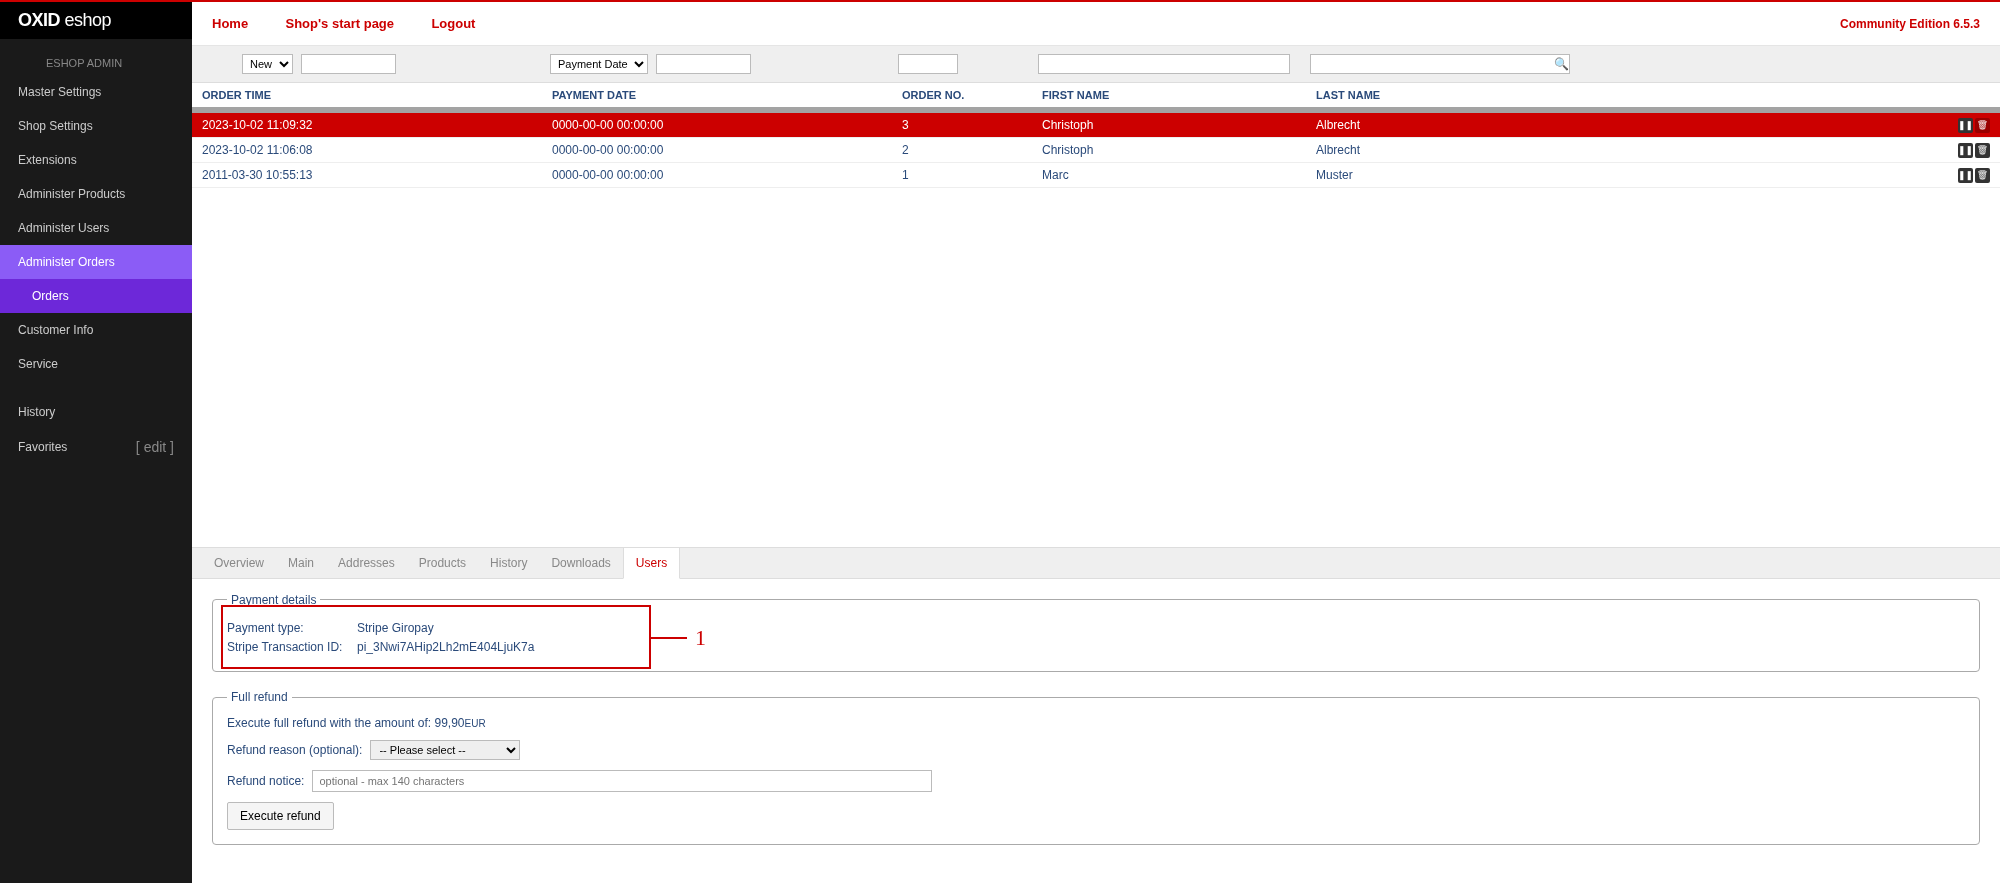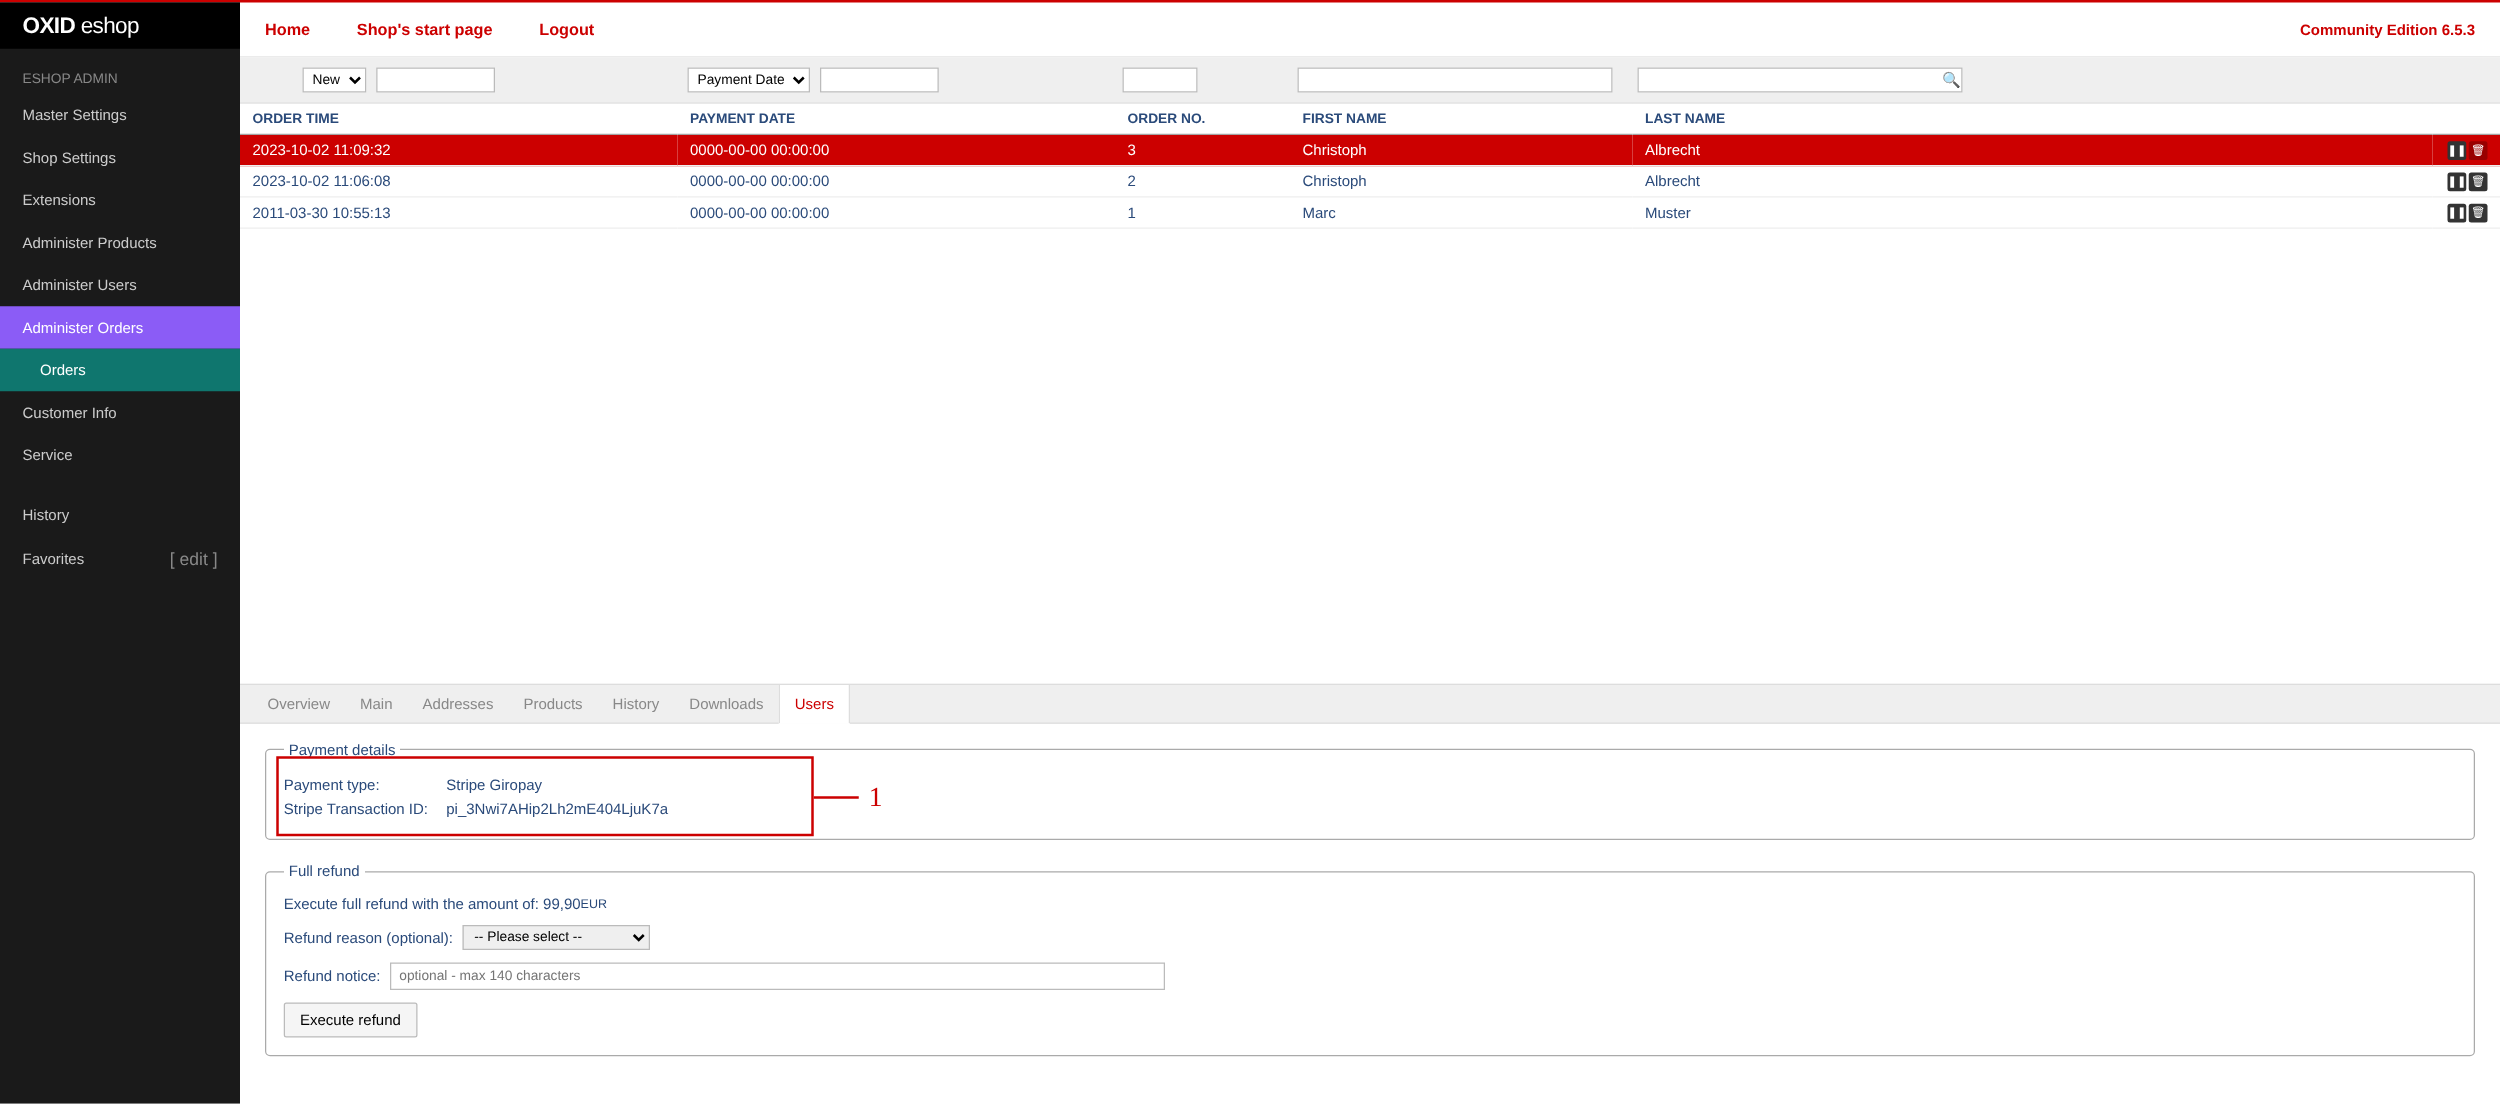--- a/index.html
+++ b/index.html
@@ -5,24 +5,24 @@
 * { margin: 0; padding: 0; box-sizing: border-box; }
 body { font-family: Arial, Helvetica, sans-serif; font-size: 12px; color: #333; background: #fff; }
 
 .topbar { height: 2px; background: #c00; width: 100%; }
 
 .layout { display: flex; height: calc(100vh - 2px); }
 
 .sidebar { width: 192px; background: #1a1a1a; color: #ccc; flex-shrink: 0; display: flex; flex-direction: column; }
 .logo { background: #000; color: #fff; font-size: 18px; font-weight: bold; padding: 8px 18px; letter-spacing: -0.5px; }
 .logo .thin { font-weight: 300; }
-.admin-label { color: #888; font-size: 11px; padding: 18px 18px 6px 18px; }
+.admin-label { color: #888; font-size: 11px; padding: 18px 18px 6px 18px; margin-left: 28px; }
 .nav-item { display: block; color: #ccc; padding: 10px 18px; font-size: 12px; cursor: pointer; }
 .nav-item.active { background: #8b5cf6; color: #fff; }
-.nav-sub { display: block; color: #fff; background: #0f766e; padding: 10px 18px 10px 32px; font-size: 12px; cursor: pointer; }
+.nav-sub { display: block; color: #fff; background: #6d28d9; padding: 10px 18px 10px 32px; font-size: 12px; cursor: pointer; }
 .nav-group { margin-top: 14px; }
 .nav-item.fav { display: flex; justify-content: space-between; align-items: center; }
 .edit-link { font-size: 14px; color: #888; }
 
 .main { flex: 1; display: flex; flex-direction: column; overflow: hidden; }
 
 .header { display: flex; align-items: center; justify-content: space-between; padding: 0 20px; height: 44px; border-bottom: 1px solid #e5e5e5; }
 .header-links a { color: #c00; text-decoration: none; font-size: 13px; font-weight: bold; margin-right: 34px; }
 .edition { color: #c00; font-size: 12px; font-weight: bold; }
 
@@ -34,21 +34,21 @@
 .filters .col5 { flex: 1; display: flex; position: relative; }
 .filters select { border: 1px solid #bbb; font-size: 11px; padding: 2px 3px; background: #fff; }
 .filters input { border: 1px solid #bbb; font-size: 11px; padding: 3px 5px; background: #fff; }
 .filters .col1 input, .filters .col2 input { width: 95px; }
 .filters .col3 input { width: 60px; }
 .filters .col4 input { width: 252px; }
 .filters .col5 input { width: 260px; padding-right: 22px; }
 .search-btn { position: absolute; left: 244px; top: 3px; border: none; background: none; cursor: pointer; color: #666; font-size: 12px; }
 
 .table { width: 100%; border-collapse: collapse; }
-.table th { background: #fff; text-align: left; font-size: 11px; font-weight: bold; color: #2a4a7a; padding: 6px 10px; border-bottom: 1px solid #a3a3a3; }
+.table th { background: #fff; text-align: left; font-size: 11px; font-weight: bold; color: #2a4a7a; padding: 6px 10px; border-bottom: 6px solid #a3a3a3; }
 .table td { font-size: 12px; color: #2a4a7a; padding: 4px 10px; border-bottom: 1px solid #eee; }
 .table tr.selected td { background: #c00; color: #fff; }
 .table .actions { text-align: right; white-space: nowrap; }
 .table .actions span { display: inline-block; width: 15px; height: 15px; background: #333; color: #fff; font-size: 9px; text-align: center; line-height: 15px; border-radius: 2px; margin-left: 2px; cursor: pointer; }
 .col-time { width: 350px; }
 .col-pdate { width: 350px; }
 .col-ono { width: 140px; }
 .col-fname { width: 274px; }
 .col-lname { }
 .col-act { width: 46px; }

